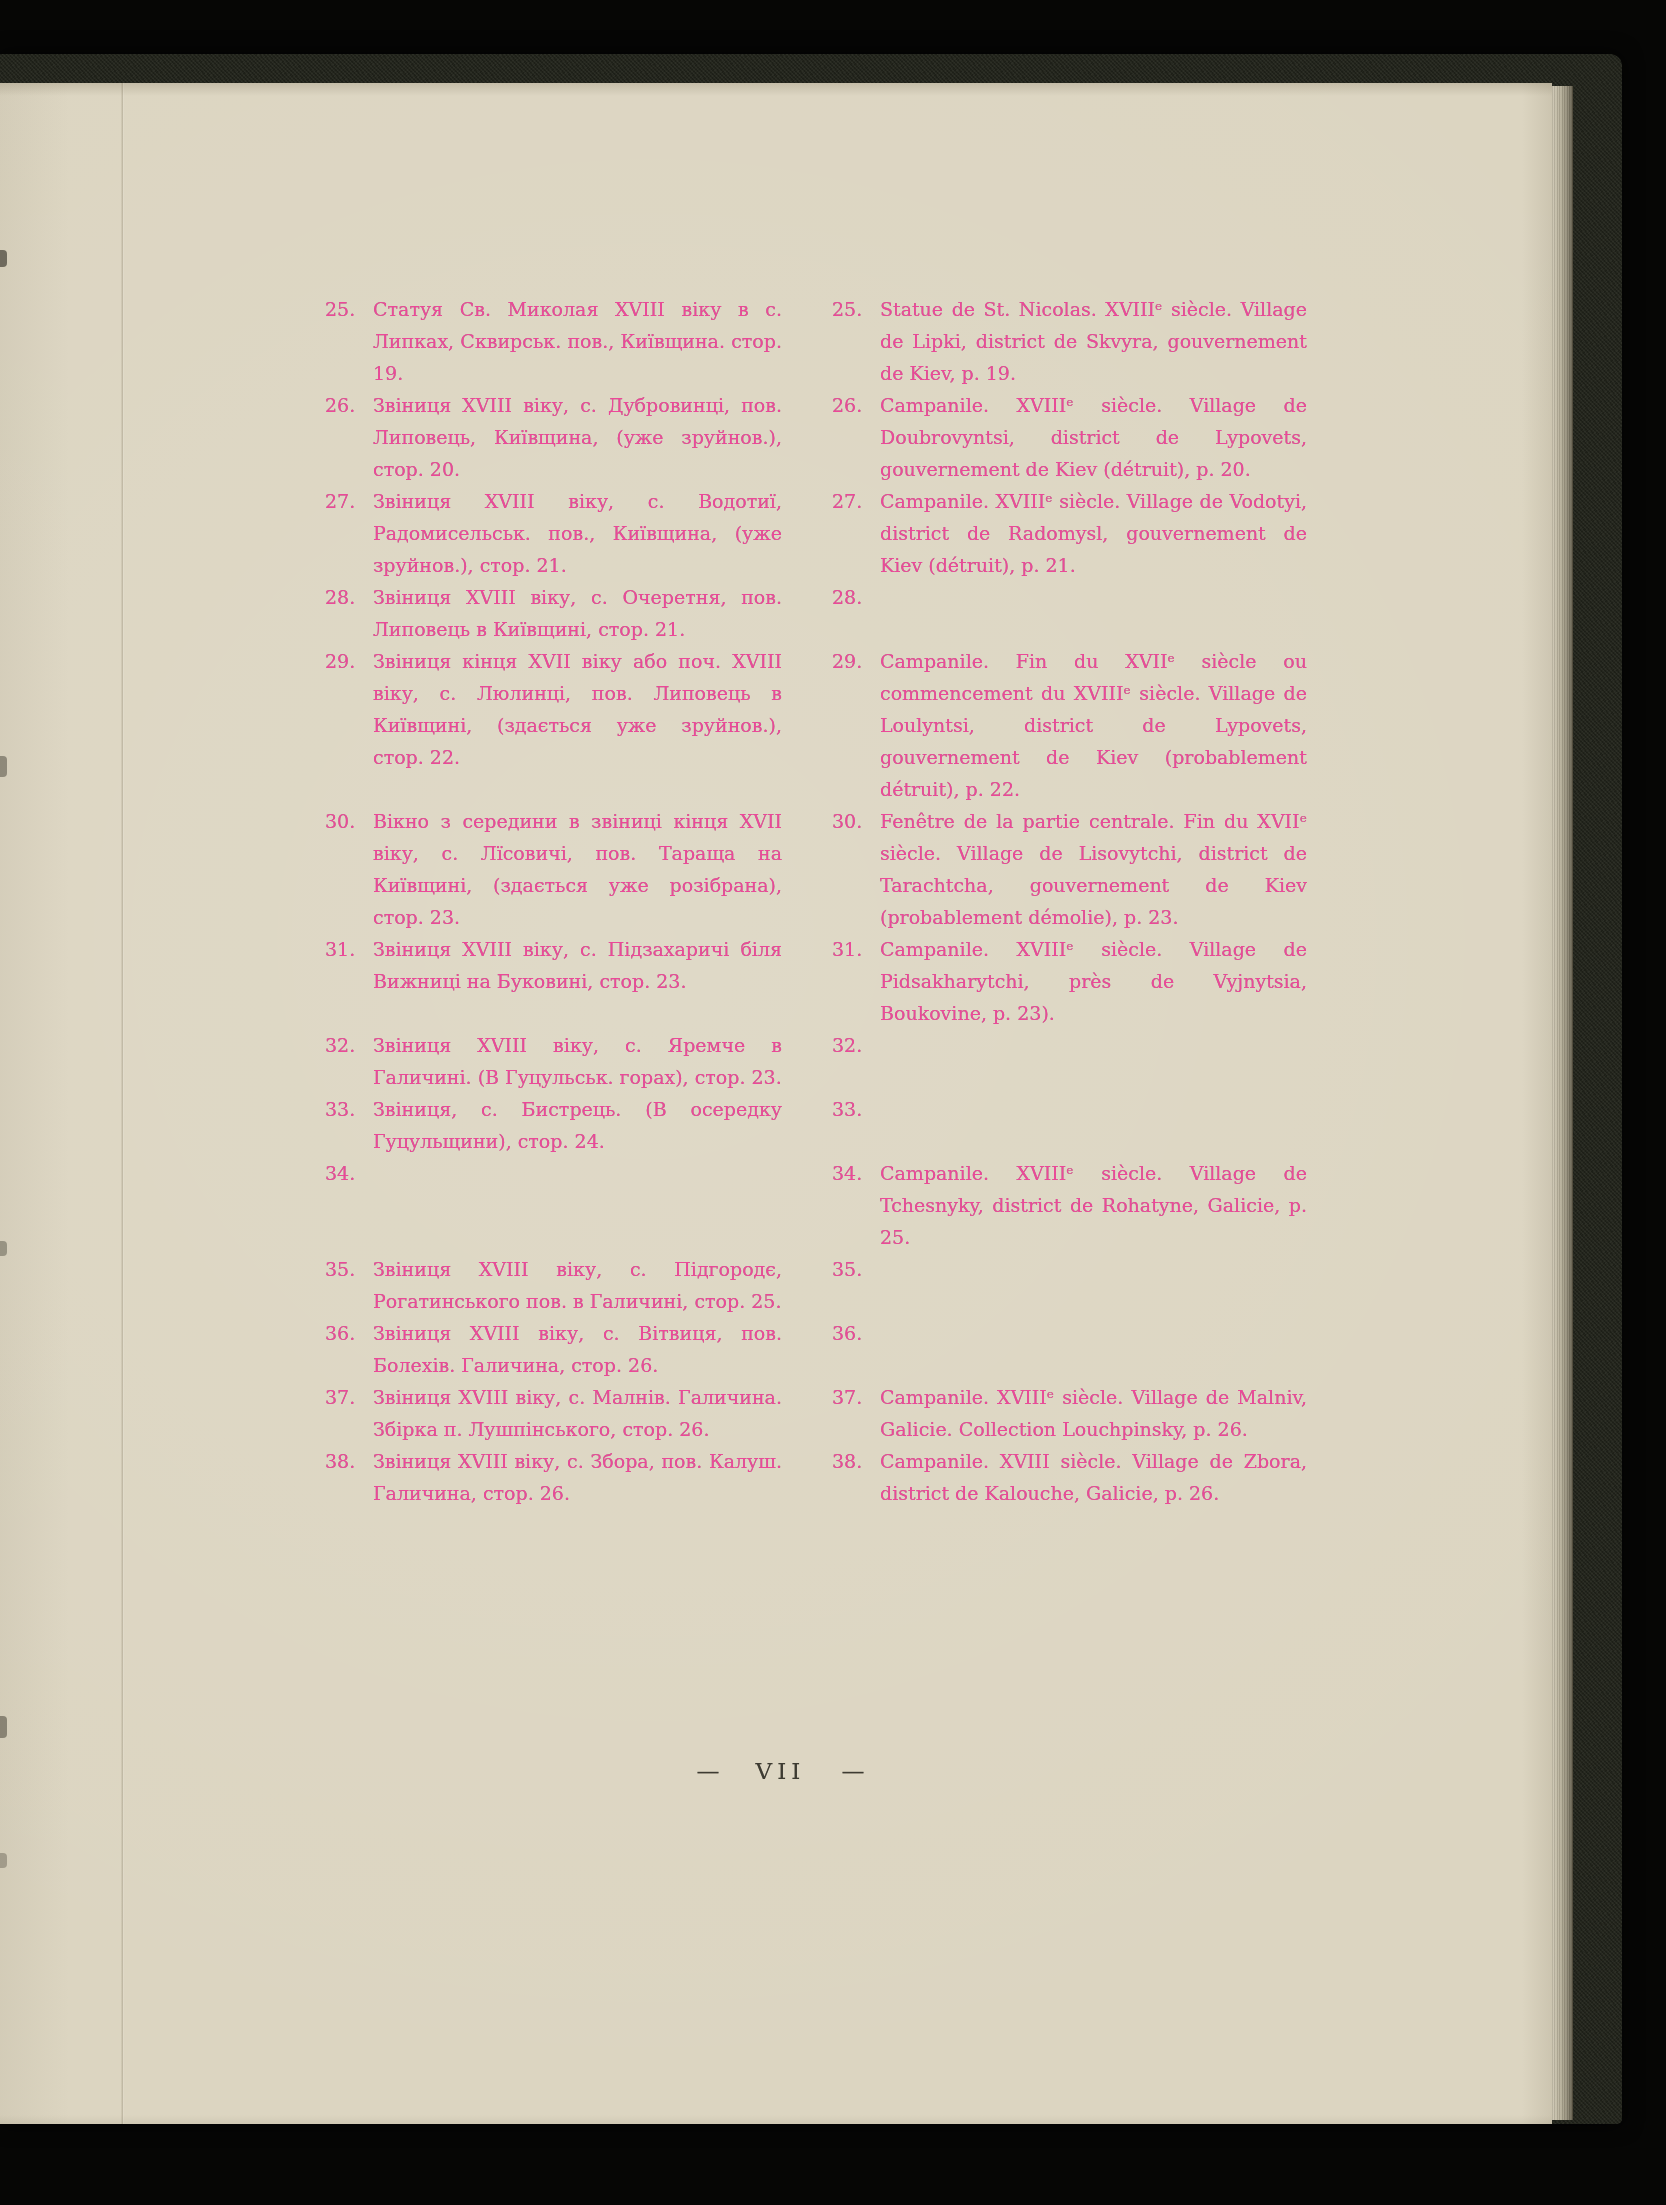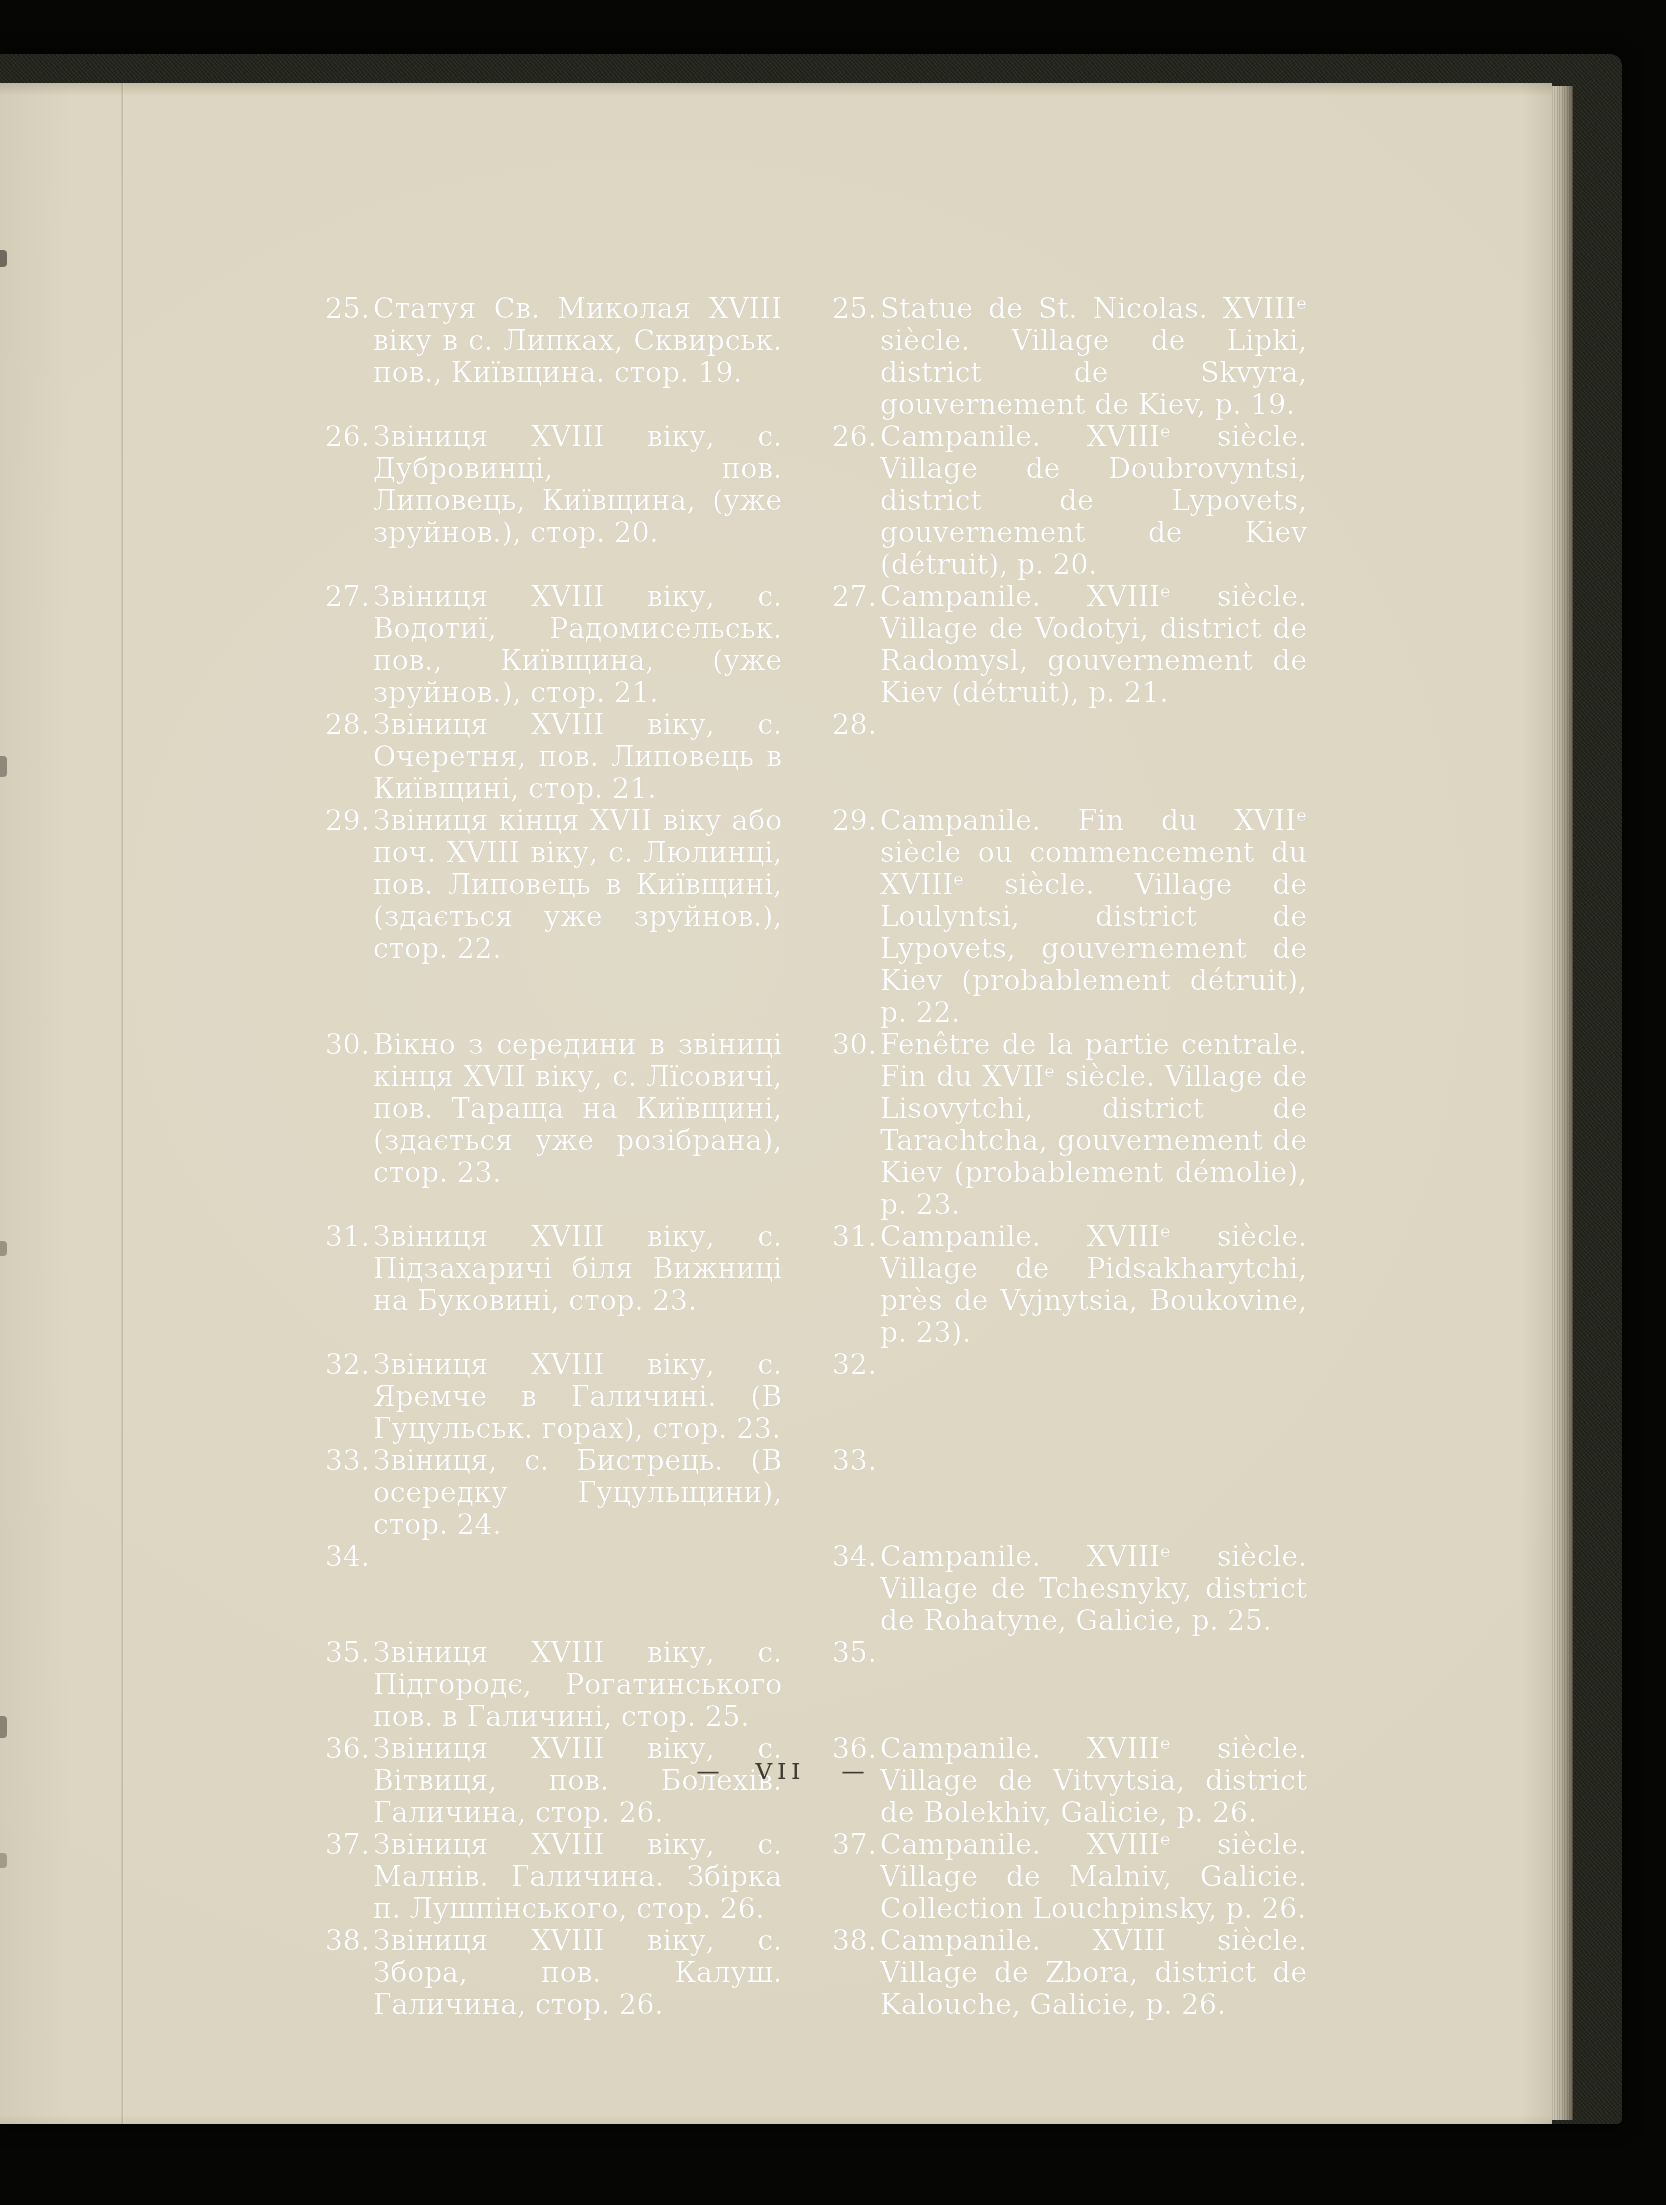--- a/index.html
+++ b/index.html
@@ -49,22 +49,22 @@
   }
   .gs1{top:250px;height:17px;}
   .gs2{top:756px;height:21px;opacity:.7;}
   .gs3{top:1241px;height:15px;opacity:.6;}
   .gs4{top:1716px;height:22px;opacity:.75;}
   .gs5{top:1853px;height:15px;opacity:.5;}
 
   
   .text-block{
     position:absolute;left:325px;top:293px;width:983px;
-    color:#ffffff;
-    font-size:28px;line-height:32px;
+    color:#ec4899;
+    font-size:19px;line-height:32px;
     text-shadow:0 0 0.5px rgba(62,58,46,0.45);
   }
   .entries-grid{
     display:grid;
     grid-template-columns:457px 475px;
     column-gap:50px;
     row-gap:0;
   }
   .cell{
     position:relative;
@@ -192,21 +192,20 @@
   <div class="cell">
     <span class="num">35.</span>
   </div>
 
   <div class="cell">
     <span class="num">36.</span>
     <span>Звіниця XVIII віку, с. Вітвиця, пов. Болехів. Галичина, стор. 26.</span>
   </div>
   <div class="cell">
     <span class="num">36.</span>
-    <span>Campanile. XVIIIᵉ siècle. Village de Vitvytsia, district de Bolekhiv, Galicie, p. 26.</span>
   </div>
 
   <div class="cell">
     <span class="num">37.</span>
     <span>Звіниця XVIII віку, с. Малнів. Галичина. Збірка п. Лушпінського, стор. 26.</span>
   </div>
   <div class="cell">
     <span class="num">37.</span>
     <span>Campanile. XVIIIᵉ siècle. Village de Malniv, Galicie. Collection Louchpinsky, p. 26.</span>
   </div>

